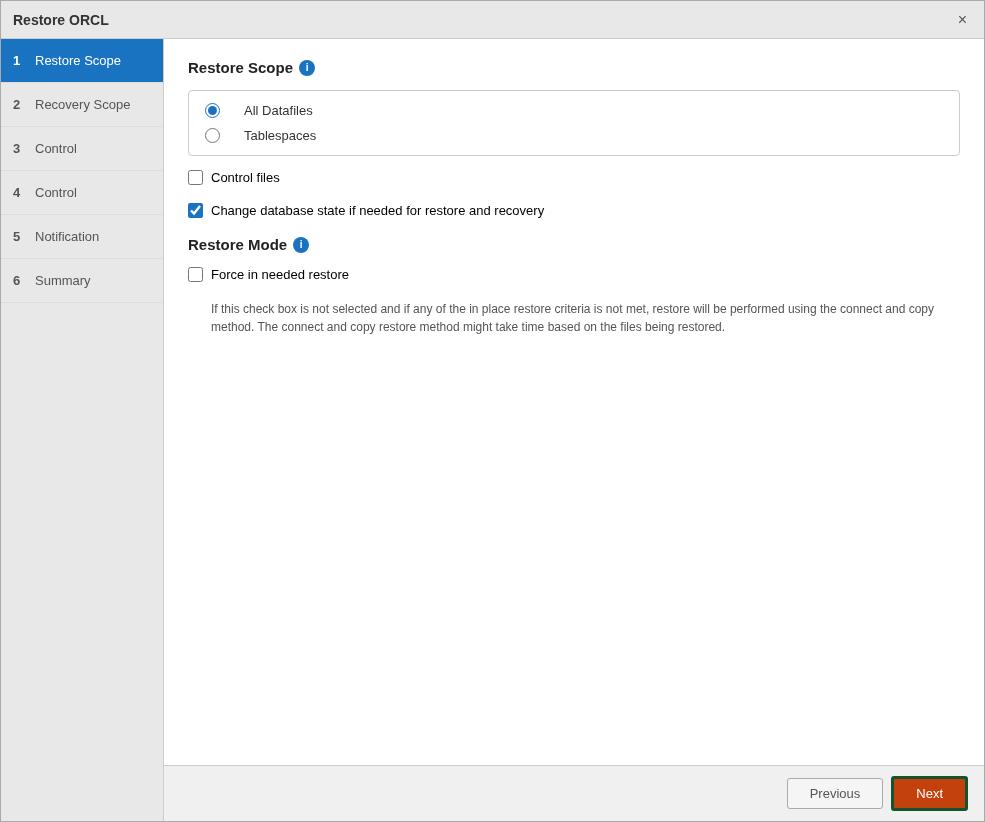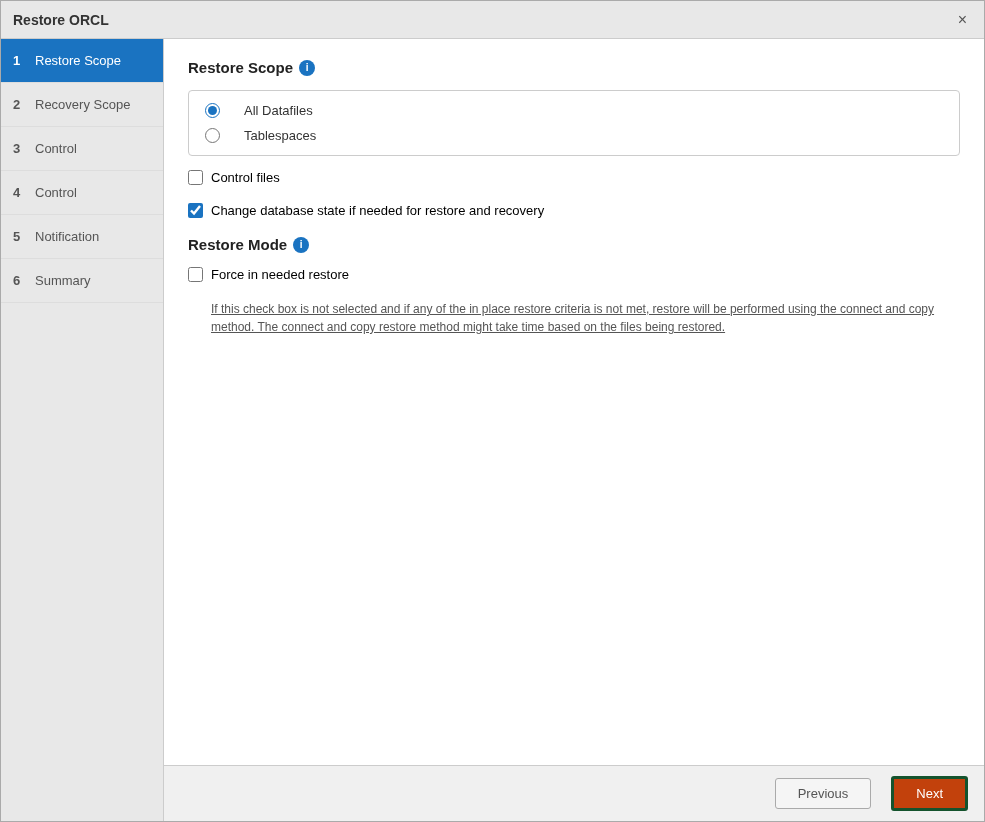--- a/index.html
+++ b/index.html
@@ -153,29 +153,28 @@
     }
     .restore-mode-checkbox {
       accent-color: #1a73c1;
     }
     .description-text {
       font-size: 12px;
       color: #555;
       margin-left: 23px;
       margin-top: 6px;
       line-height: 1.5;
-      text-decoration: underline;
     }
     .footer {
       border-top: 1px solid #ccc;
       padding: 10px 16px;
       display: flex;
       align-items: center;
       justify-content: flex-end;
-      gap: 20px;
+      gap: 8px;
       background: #f0f0f0;
       min-height: 52px;
     }
     .btn {
       padding: 7px 22px;
       font-size: 13px;
       border-radius: 3px;
       cursor: pointer;
       border: 1px solid #aaa;
     }

